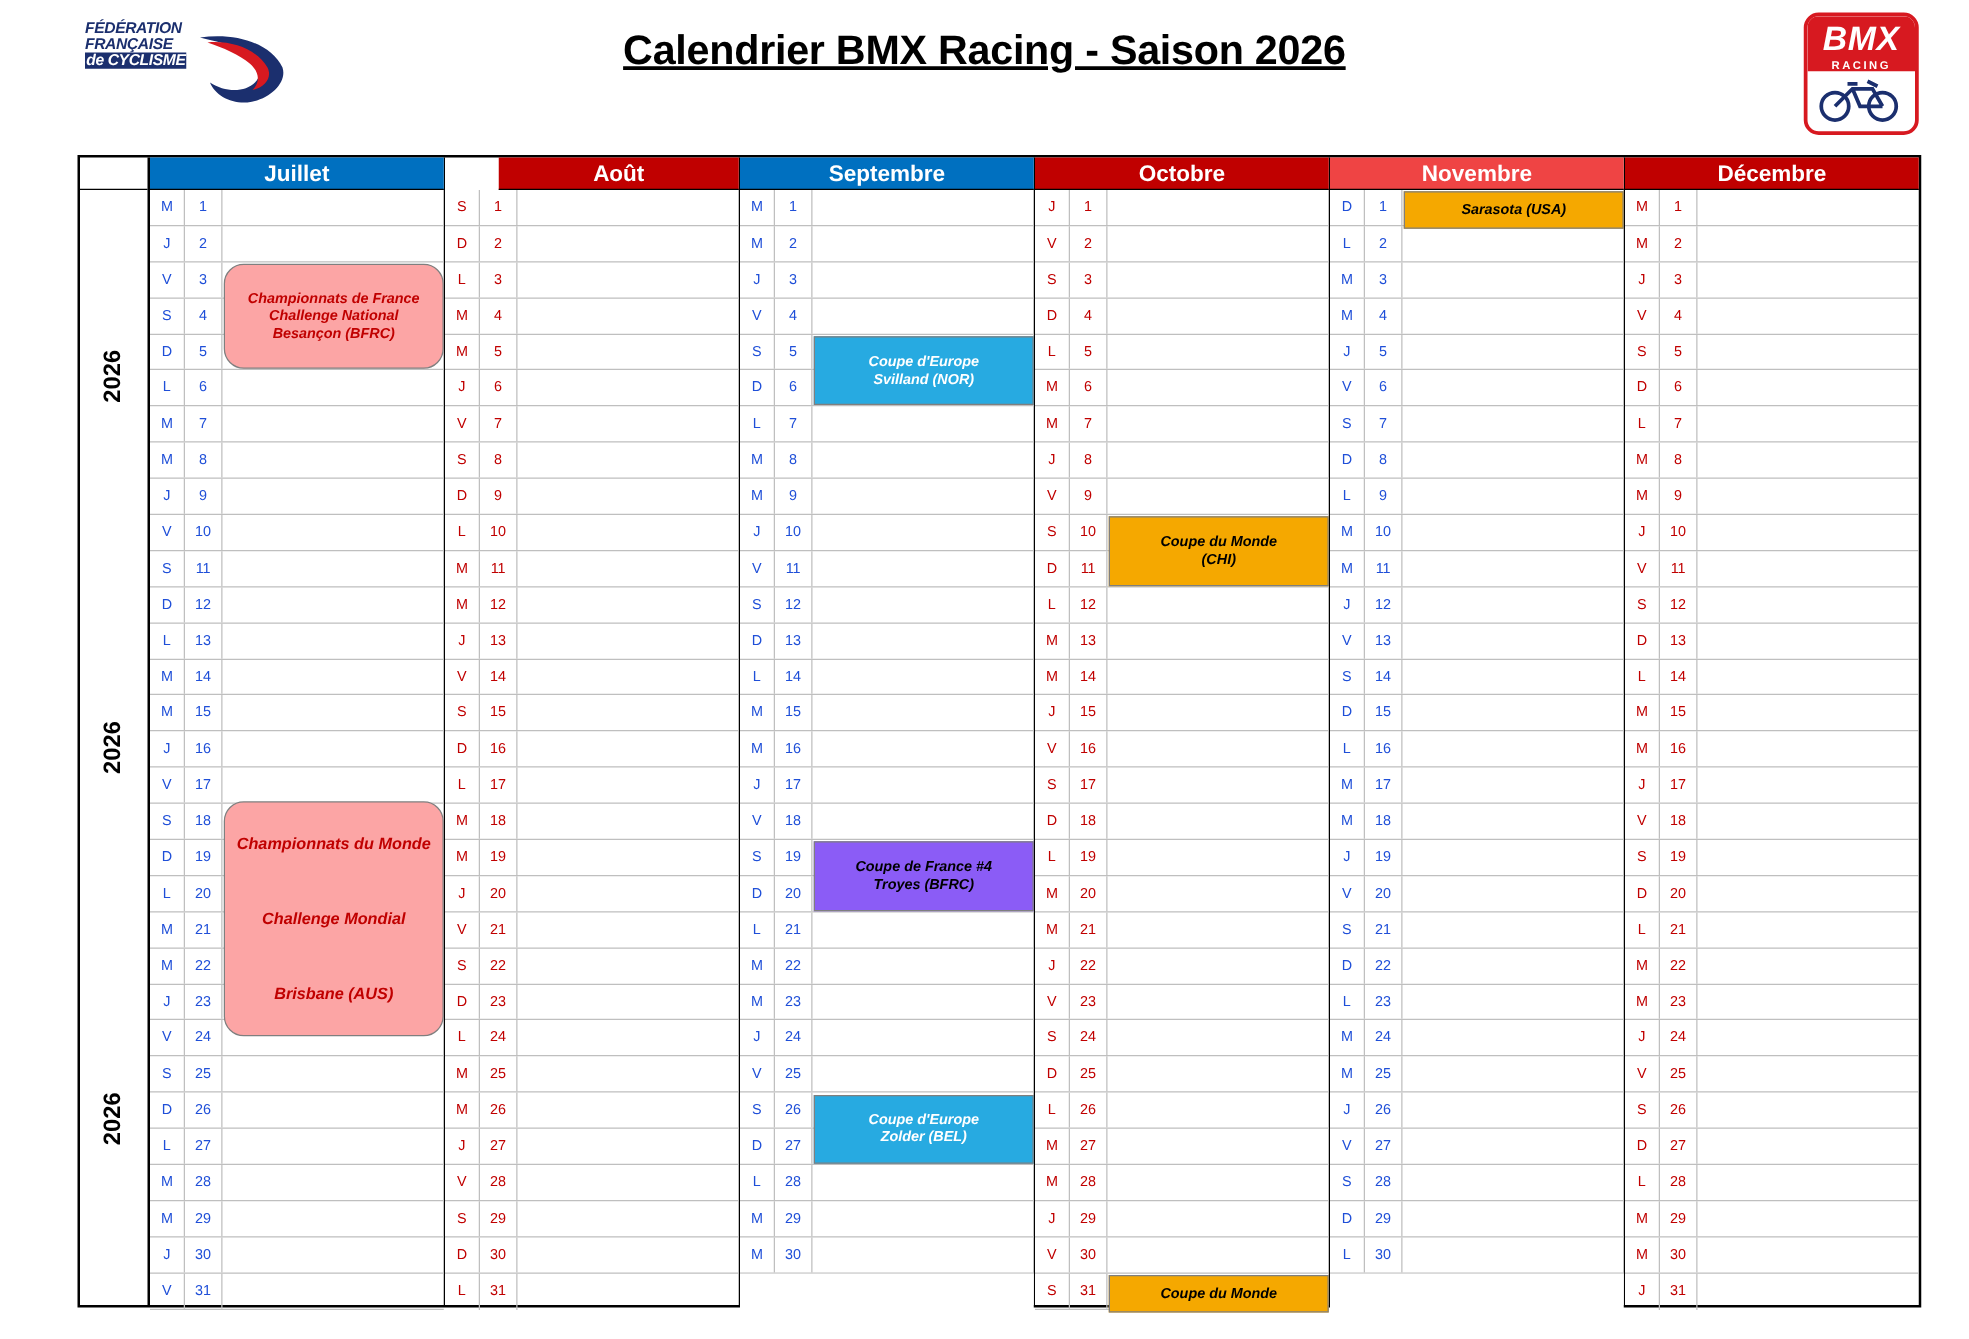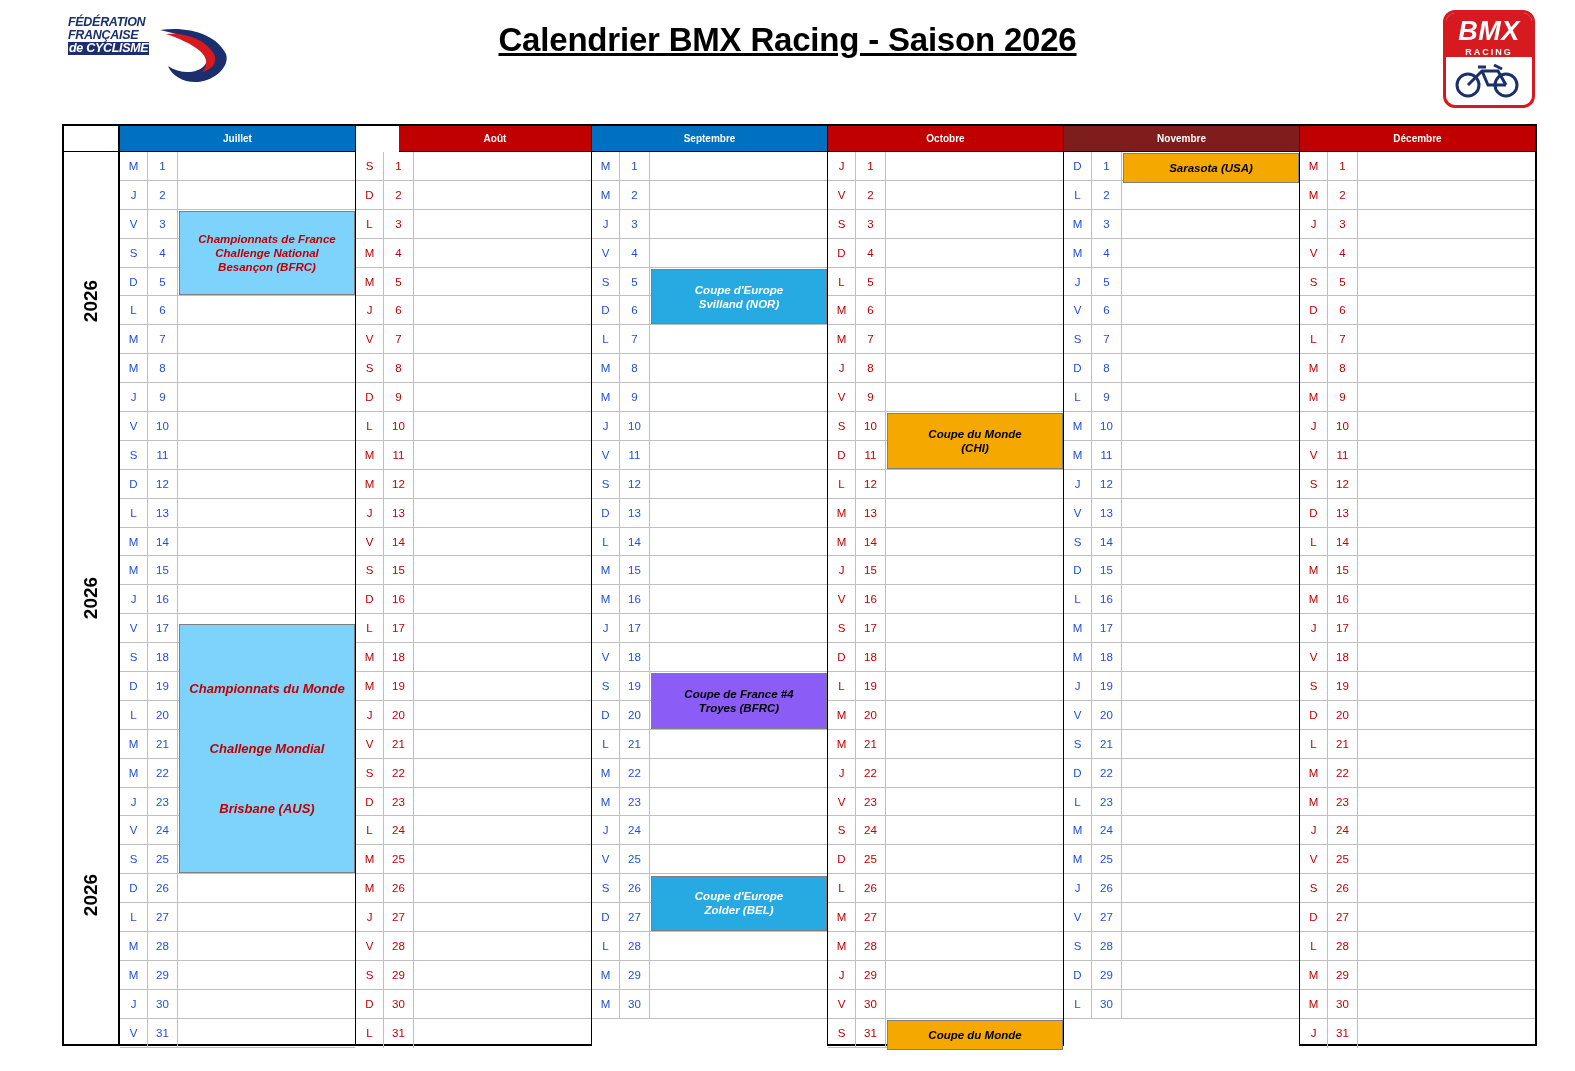--- a/index.html
+++ b/index.html
@@ -155,21 +155,21 @@
     border-right: 1px solid #000;
     box-sizing: border-box;
     position: relative;
   }
   .month-col:last-child { border-right: none; }
 
   .month-head {
     height: 26px;
     flex: 0 0 26px;
     color: #fff;
-    font-size: 10px;
+    font-size: 18px;
     font-weight: bold;
     text-align: center;
     line-height: 26px;
     border-bottom: 1px solid #000;
     box-sizing: border-box;
   }
   .month-body {
     flex: 1 1 auto;
     position: relative;
   }
@@ -222,21 +222,21 @@
     align-items: center;
     justify-content: center;
     text-align: center;
     font-size: 11.5px;
     font-style: italic;
     font-weight: bold;
     line-height: 14px;
     padding: 14px 3px;
     z-index: 5;
   }
-  .event.yellow { background: #7dd3fc; color: #c00000; }
+  .event.yellow { background: #fca5a5; color: #c00000; border-radius: 16px; }
   .event.blue   { background: #27aae1; color: #ffffff; }
   .event.green  { background: #8b5cf6; color: #000000; }
   .event.orange { background: #f5a800; color: #000000; }
   .event.big    { font-size: 13px; line-height: 30px; }
 </style>
 </head>
 <body>
 
 <div id="header">
 
@@ -437,21 +437,21 @@
           <div class="day-row">
             <div class="dow blue-txt">V</div>
             <div class="dnum blue-txt">31</div>
             <div class="evt-cell"></div>
           </div>
           <div class="event yellow" style="top: 58.8px; height: 84.7px; flex-direction: column;">
             <div>Championnats de France</div>
             <div>Challenge National</div>
             <div>Besançon (BFRC)</div>
           </div>
-          <div class="event yellow big" style="top: 472px; height: 249px; flex-direction: column;">
+          <div class="event yellow big" style="top: 489px; height: 188px; flex-direction: column;">
             <div>Championnats du Monde</div>
             <div>&nbsp;</div>
             <div>Challenge Mondial</div>
             <div>&nbsp;</div>
             <div>Brisbane (AUS)</div>
           </div>
         </div>
       </div>
       <div class="month-col">
         <div class="month-head" style="background: rgb(192, 0, 0); margin-left: 43px;">Août</div>
@@ -942,21 +942,21 @@
           <div class="event orange" style="top: 261.1px; height: 55.8px; flex-direction: column;">
             <div>Coupe du Monde</div>
             <div>(CHI)</div>
           </div>
           <div class="event orange" style="top: 868px; height: 26.9px; flex-direction: column;">
             <div>Coupe du Monde</div>
           </div>
         </div>
       </div>
       <div class="month-col">
-        <div class="month-head" style="background: #7f1d1d;">Novembre</div>
+        <div class="month-head" style="background: #ef4444;">Novembre</div>
         <div class="month-body">
           <div class="day-row">
             <div class="dow blue-txt">D</div>
             <div class="dnum blue-txt">1</div>
             <div class="evt-cell"></div>
           </div>
           <div class="day-row">
             <div class="dow blue-txt">L</div>
             <div class="dnum blue-txt">2</div>
             <div class="evt-cell"></div>

